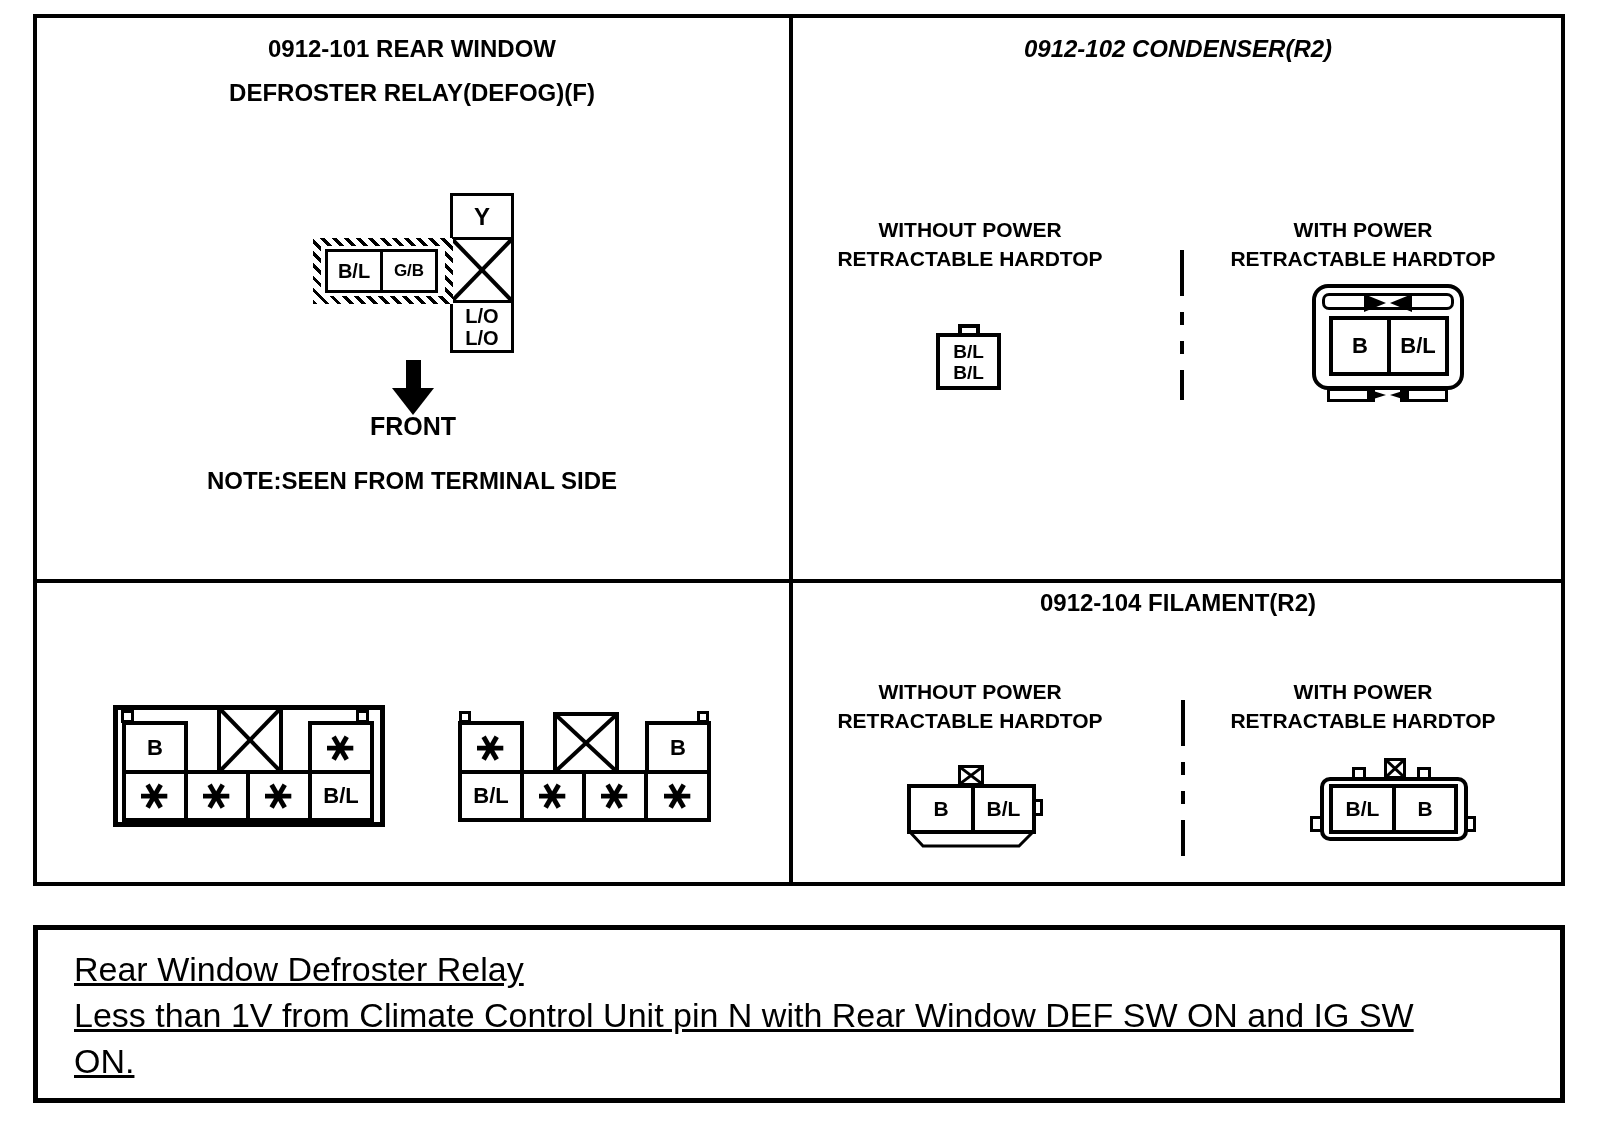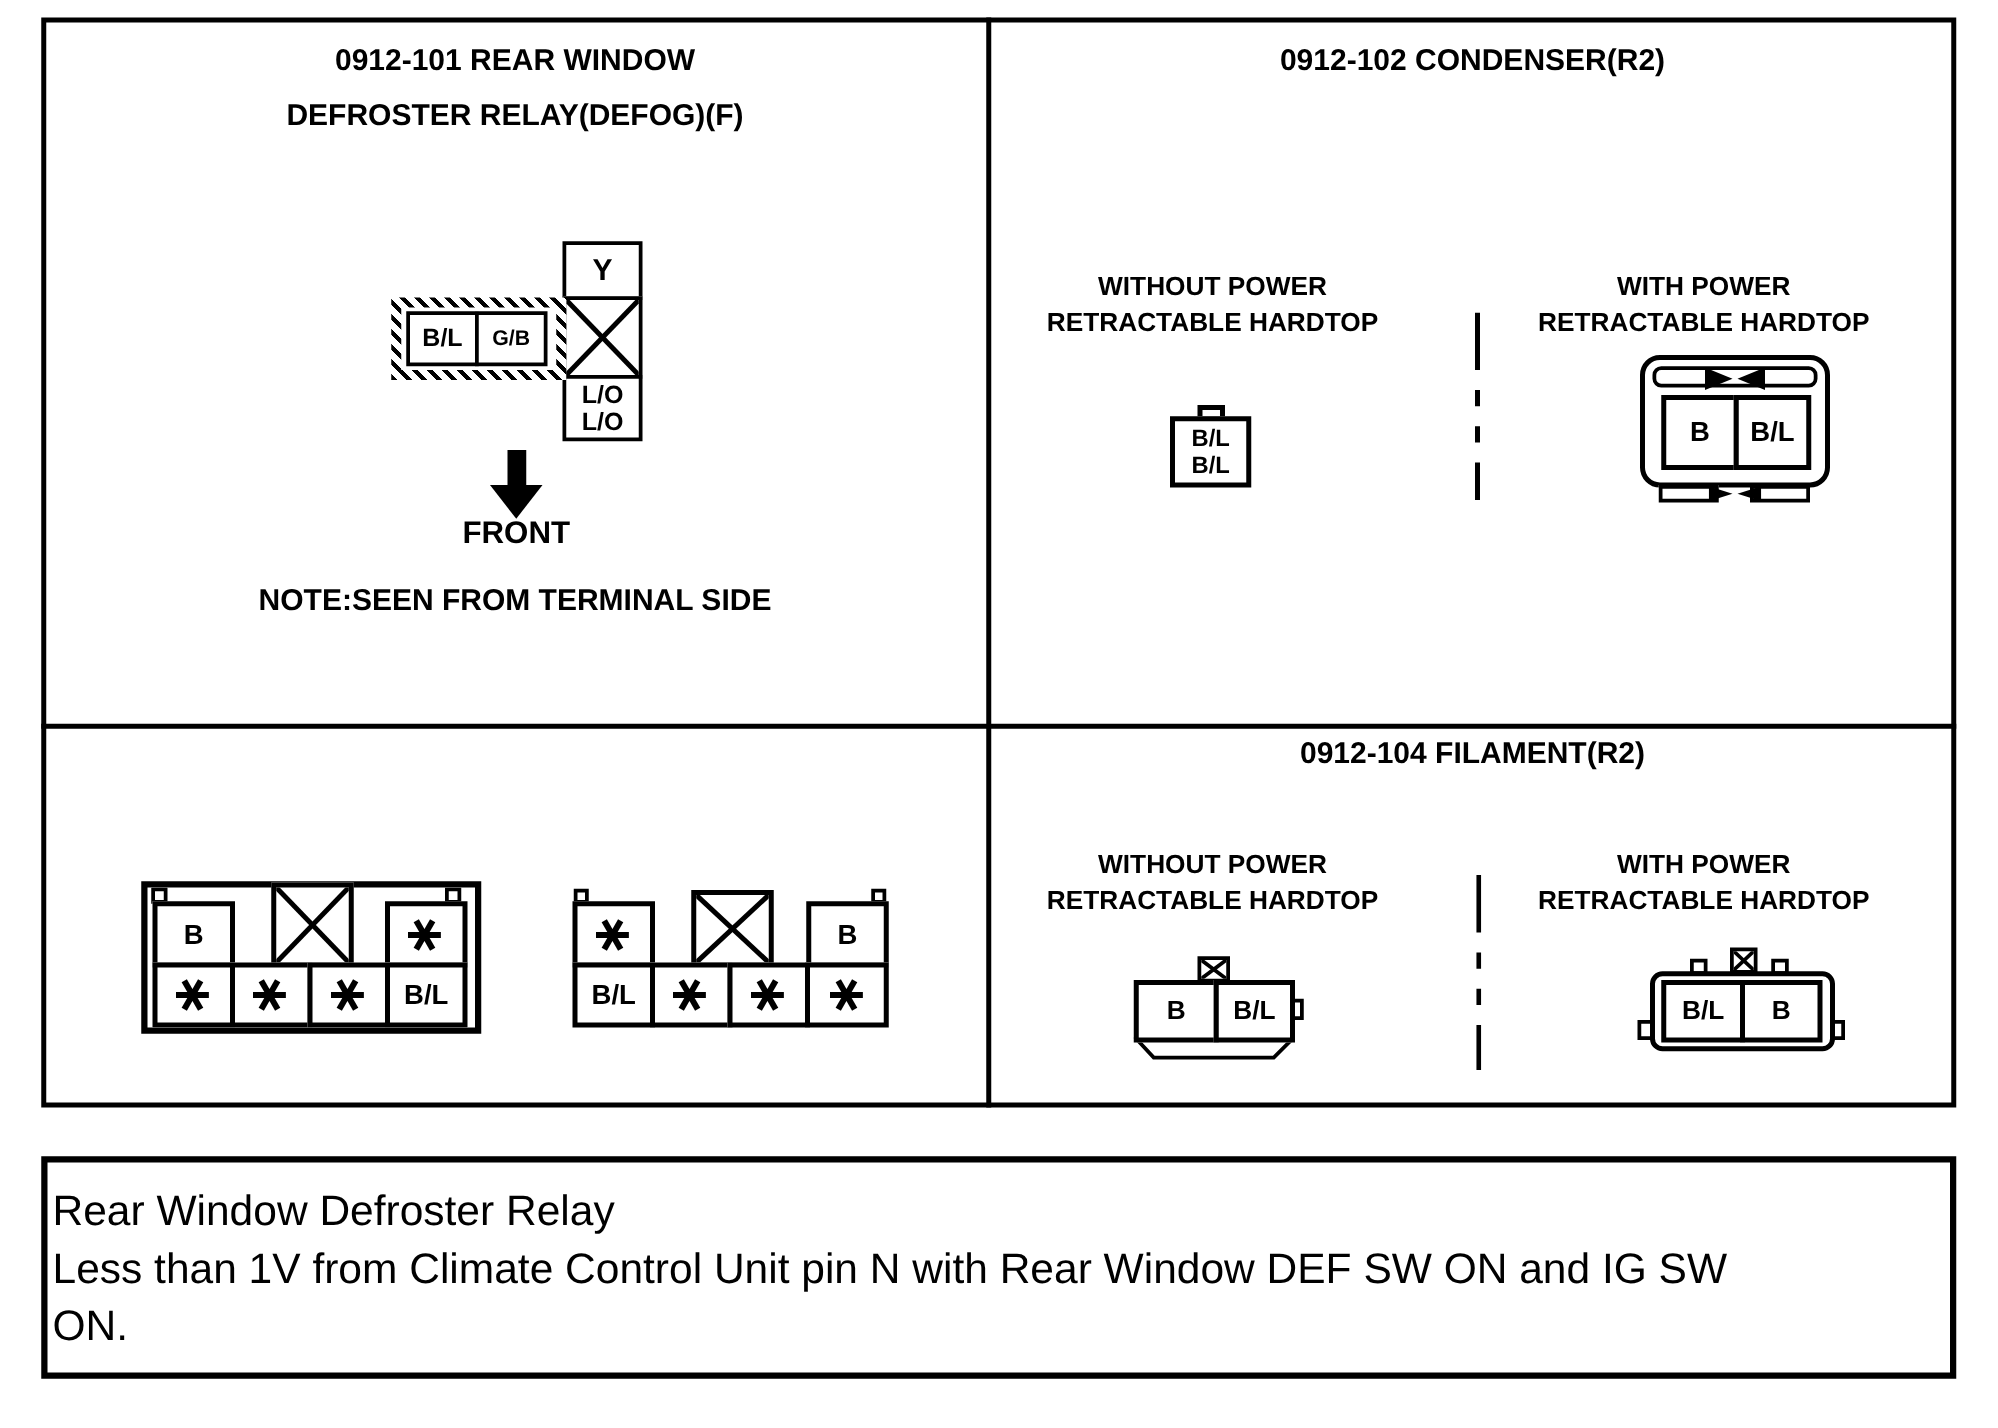--- a/index.html
+++ b/index.html
@@ -63,21 +63,21 @@
   <div class="abs" style="left:392px;top:388px;width:0;height:0;
               border-left:21px solid transparent;border-right:21px solid transparent;border-top:27px solid #000;"></div>
   <div class="abs lbl" style="left:313px;top:412px;width:200px;height:28px;font-size:25px;">
     <span>FRONT</span>
   </div>
 
   <div class="abs lbl" style="left:33px;top:466px;width:758px;height:30px;font-size:24px;">
     <span>NOTE:SEEN FROM TERMINAL SIDE</span>
   </div>
 
-  <div class="abs title" style="left:791px;top:27px;width:774px;">
+  <div class="abs title" style="left:791px;top:27px;width:774px;font-style:italic;">
     <span>0912-102 CONDENSER(R2)</span>
   </div>
 
   <div class="abs subhead" style="left:820px;top:215px;width:300px;">
     <div>WITHOUT POWER</div>
     <div>RETRACTABLE HARDTOP</div>
   </div>
   <div class="abs subhead" style="left:1213px;top:215px;width:300px;">
     <div>WITH POWER</div>
     <div>RETRACTABLE HARDTOP</div>
@@ -220,20 +220,20 @@
   </div>
   <div class="abs" style="left:1320px;top:777px;width:148px;height:64px;border:4px solid #000;border-radius:10px;background:#fff;"></div>
   <div class="abs cell" style="left:1329px;top:784px;width:67px;height:50px;">
     <span>B/L</span>
   </div>
   <div class="abs cell" style="left:1392px;top:784px;width:66px;height:50px;">
     <span>B</span>
   </div>
 
   <div class="abs" style="left:33px;top:925px;width:1532px;height:178px;border:5px solid #000;background:#fff;">
-    <div class="footer-text" style="padding:16px 0 0 4px;">
+    <div class="footer-text" style="padding:16px 0 0 36px;text-decoration:underline;">
       <div>Rear Window Defroster Relay</div>
       <div>Less than 1V from Climate Control Unit pin N with Rear Window DEF SW ON and IG SW</div>
       <div>ON.</div>
     </div>
   </div>
 
 </div>
 
 </body></html>

